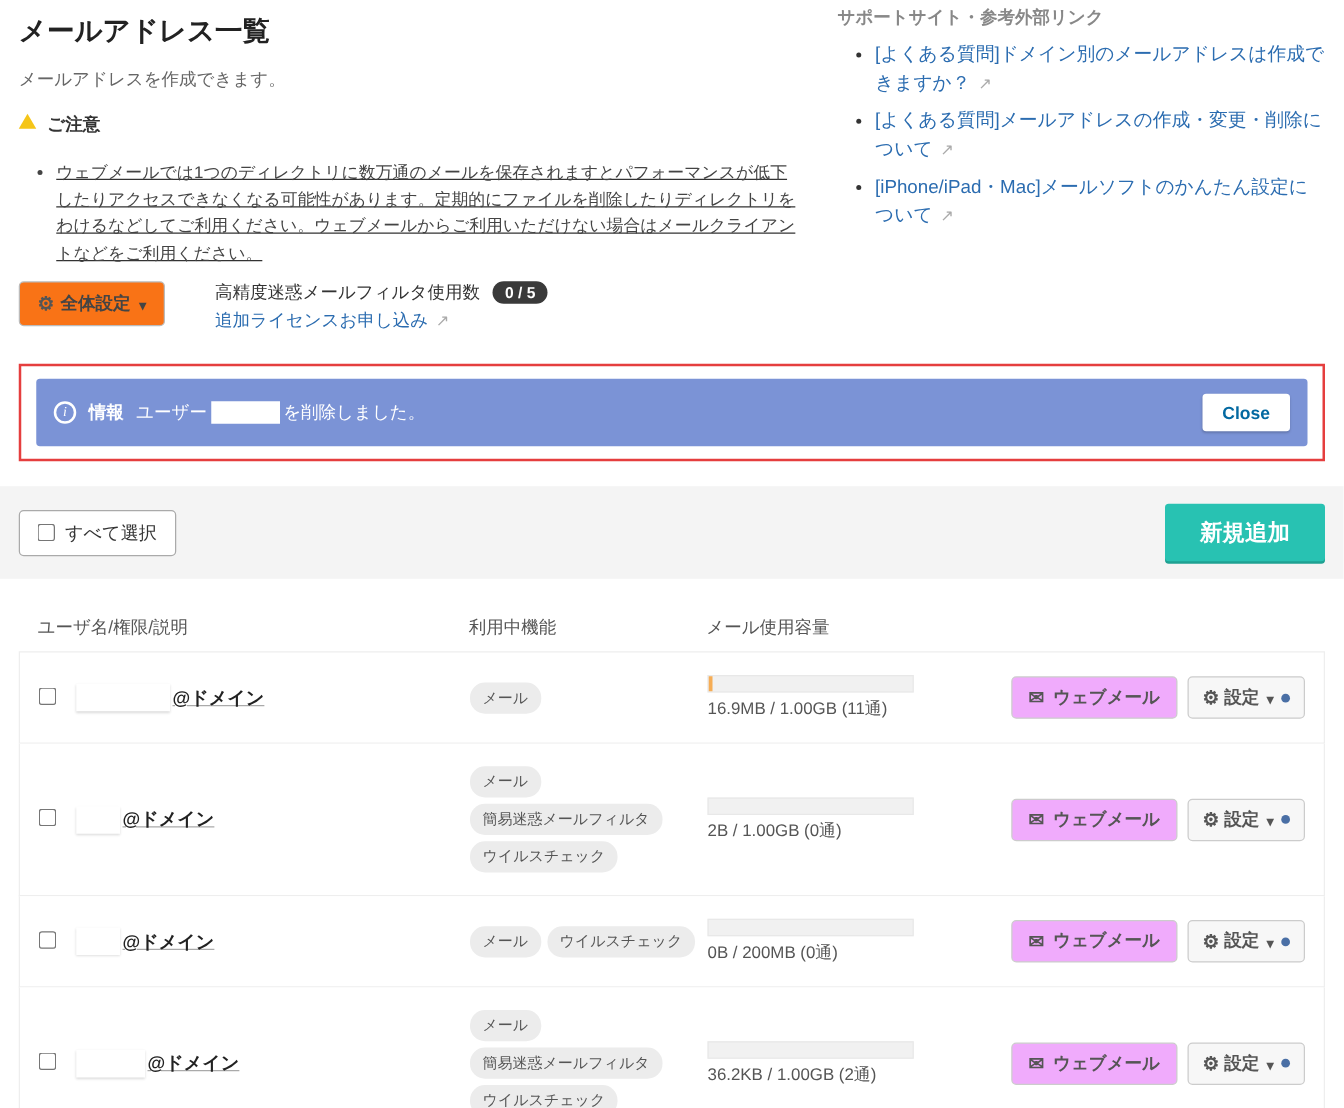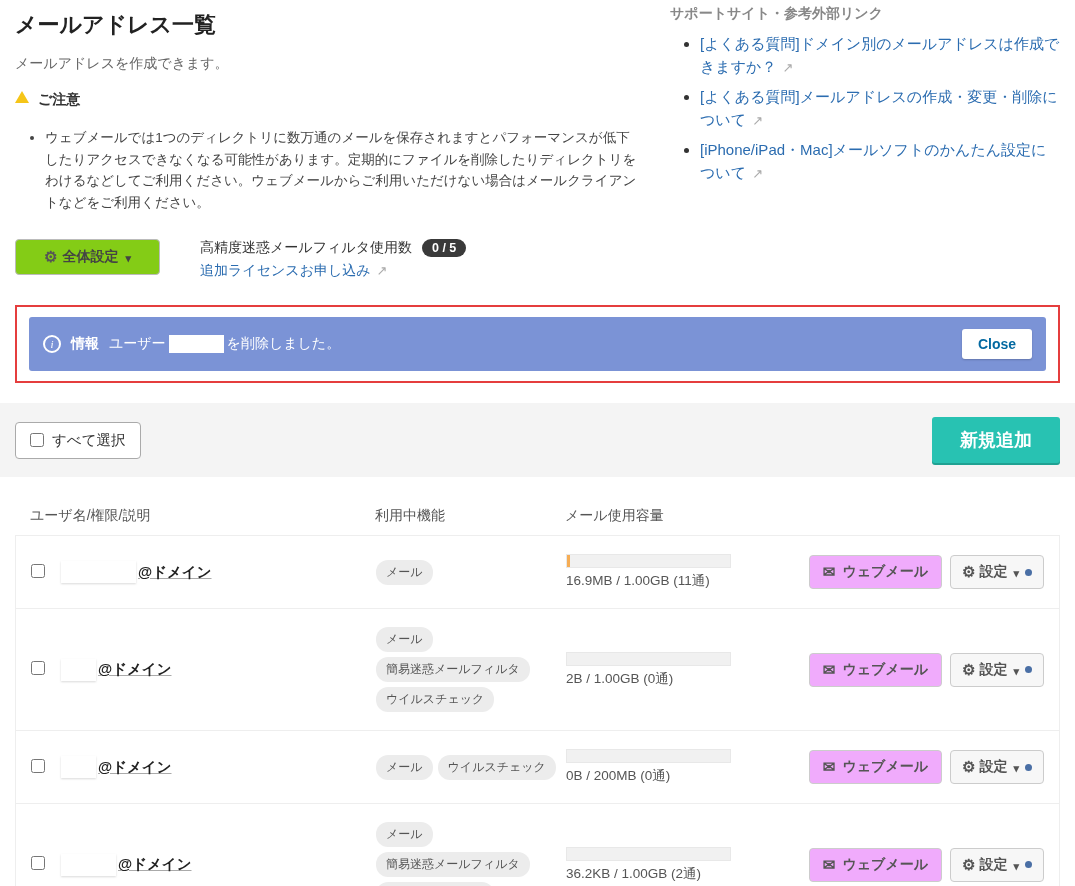--- a/index.html
+++ b/index.html
@@ -10,29 +10,29 @@
       background: #fff;
     }
     .page { width: 1075px; }
     .main-content { display: flex; }
     .left-col { flex: 1; padding: 10px 15px; }
     .right-col { width: 420px; padding: 5px 15px 10px; }
     h1 { font-size: 22px; font-weight: bold; color: #222; margin-bottom: 15px; }
     .subtitle { color: #666; margin-bottom: 18px; font-size: 14px; }
     .caution-head { font-weight: bold; margin-bottom: 18px; font-size: 14px; }
     .warn-icon { display:inline-block; width: 0; height: 0; border-left: 7px solid transparent; border-right: 7px solid transparent; border-bottom: 12px solid #f5c518; margin-right: 5px; position: relative; top:-1px;}
-    ul.caution-list { padding-left: 30px; margin-bottom: 26px; }
+    ul.caution-list { padding-left: 30px; margin-bottom: 12px; text-decoration: underline; }
     ul.caution-list li { color: #444; line-height: 1.6; font-size: 13.5px; }
     .right-head { color: #888; font-weight: bold; margin-bottom: 10px; font-size: 14px; }
     ul.links { list-style: disc; padding-left: 30px; }
     ul.links li { margin-bottom: 8px; font-size: 15px; line-height: 1.5; }
     ul.links a { color: #2b6cb0; text-decoration: none; }
     .ext-icon { color: #aaa; font-size: 13px; margin-left: 2px; }
     .ctrl-row { display:flex; align-items: flex-start; gap: 40px; margin-top: 8px;}
-    .btn { display:inline-flex; align-items:center; gap:5px; padding: 8px 28px; border: 1px solid #bbb; background: #84cc16; border-radius: 4px; cursor: pointer; font-size: 14px; font-weight: bold; color:#444;}
+    .btn { display:inline-flex; align-items:center; gap:5px; padding: 8px 14px; border: 1px solid #bbb; background: #f97316; border-radius: 4px; cursor: pointer; font-size: 14px; font-weight: bold; color:#444;}
     .gear-icon::before { content: "\2699"; font-size: 15px; color: #555; }
     .down-icon::before { content: "\25BE"; font-size: 11px; margin-left:2px;}
     .filter-stat { display:flex; flex-direction:column; gap:5px;}
     .filter-count { display:inline-flex; align-items:center; gap:10px; font-size: 14px; }
     .count-badge { background:#3a3a3a; color:#fff; border-radius: 10px; padding: 2px 10px; font-size: 12.5px; font-weight: bold;}
     .addlic { color:#2b6cb0; font-size:14px; text-decoration:none; }
     .alert-wrap { margin: 15px 15px 0; border: 2px solid #e53e3e; padding: 10px 12px; }
     .alert { background: #7b93d6; color:#fff; border-radius: 3px; display:flex; align-items:center; padding: 12px 14px; gap: 10px; }
     .info-icon { border: 2px solid #fff; border-radius: 50%; width: 18px; height: 18px; display:inline-flex; align-items:center; justify-content:center; font-size:11px; font-style: italic; font-family: serif;}
     .alert strong { font-weight: bold; }

